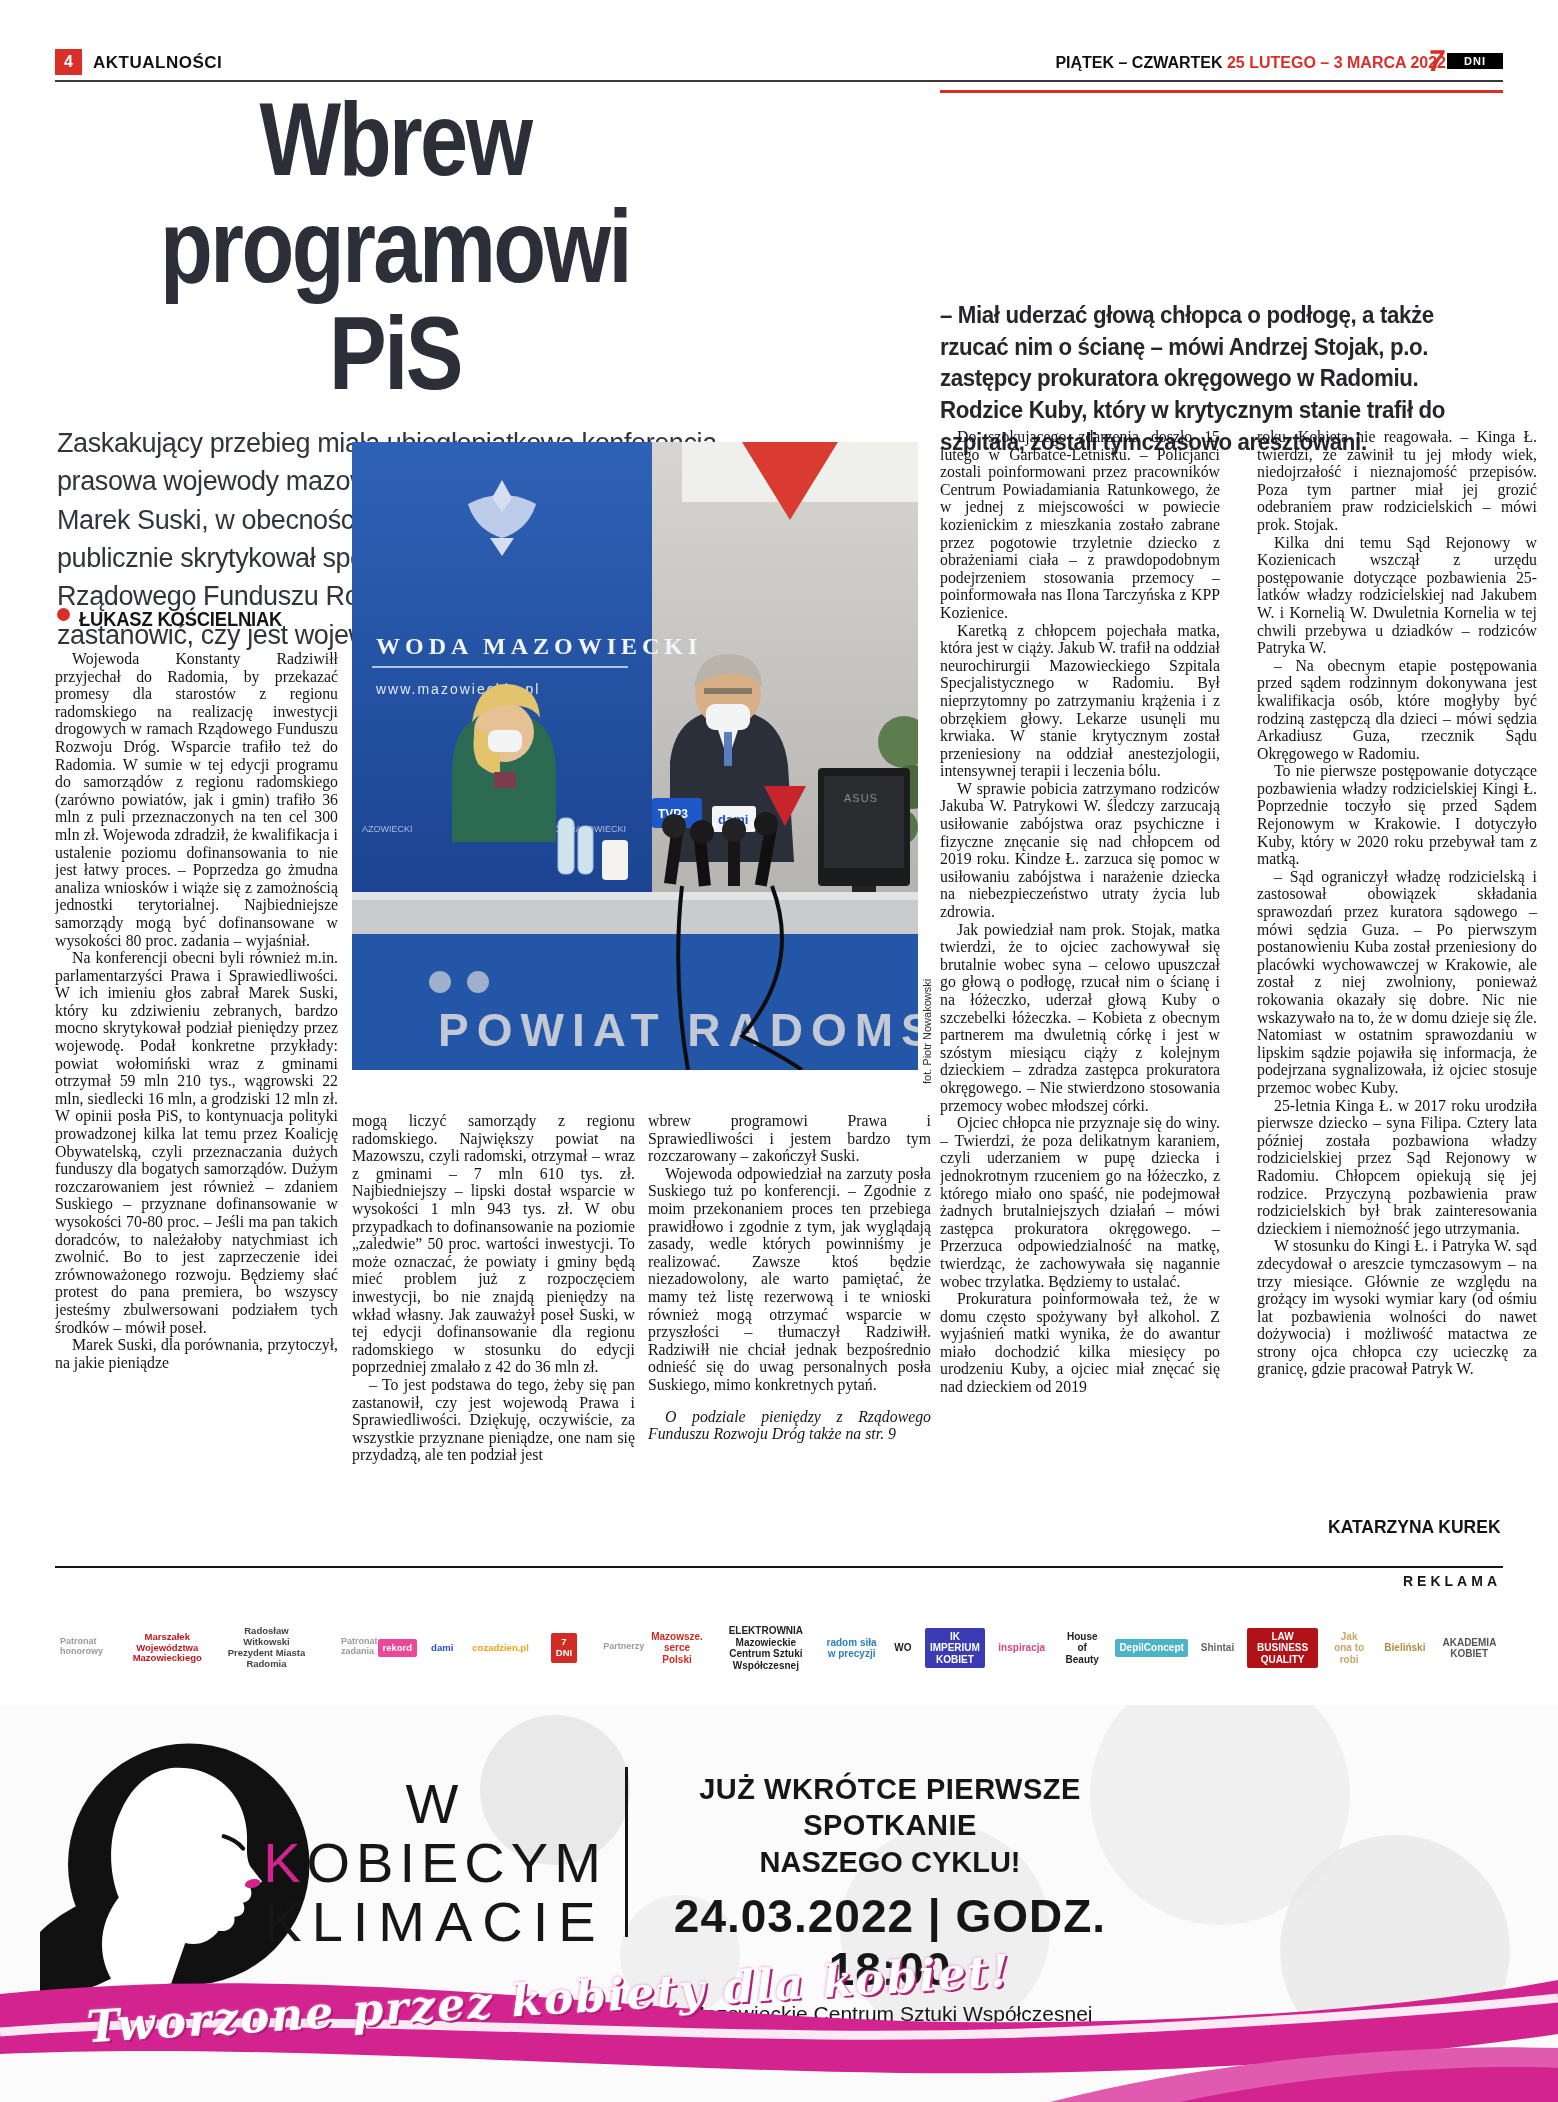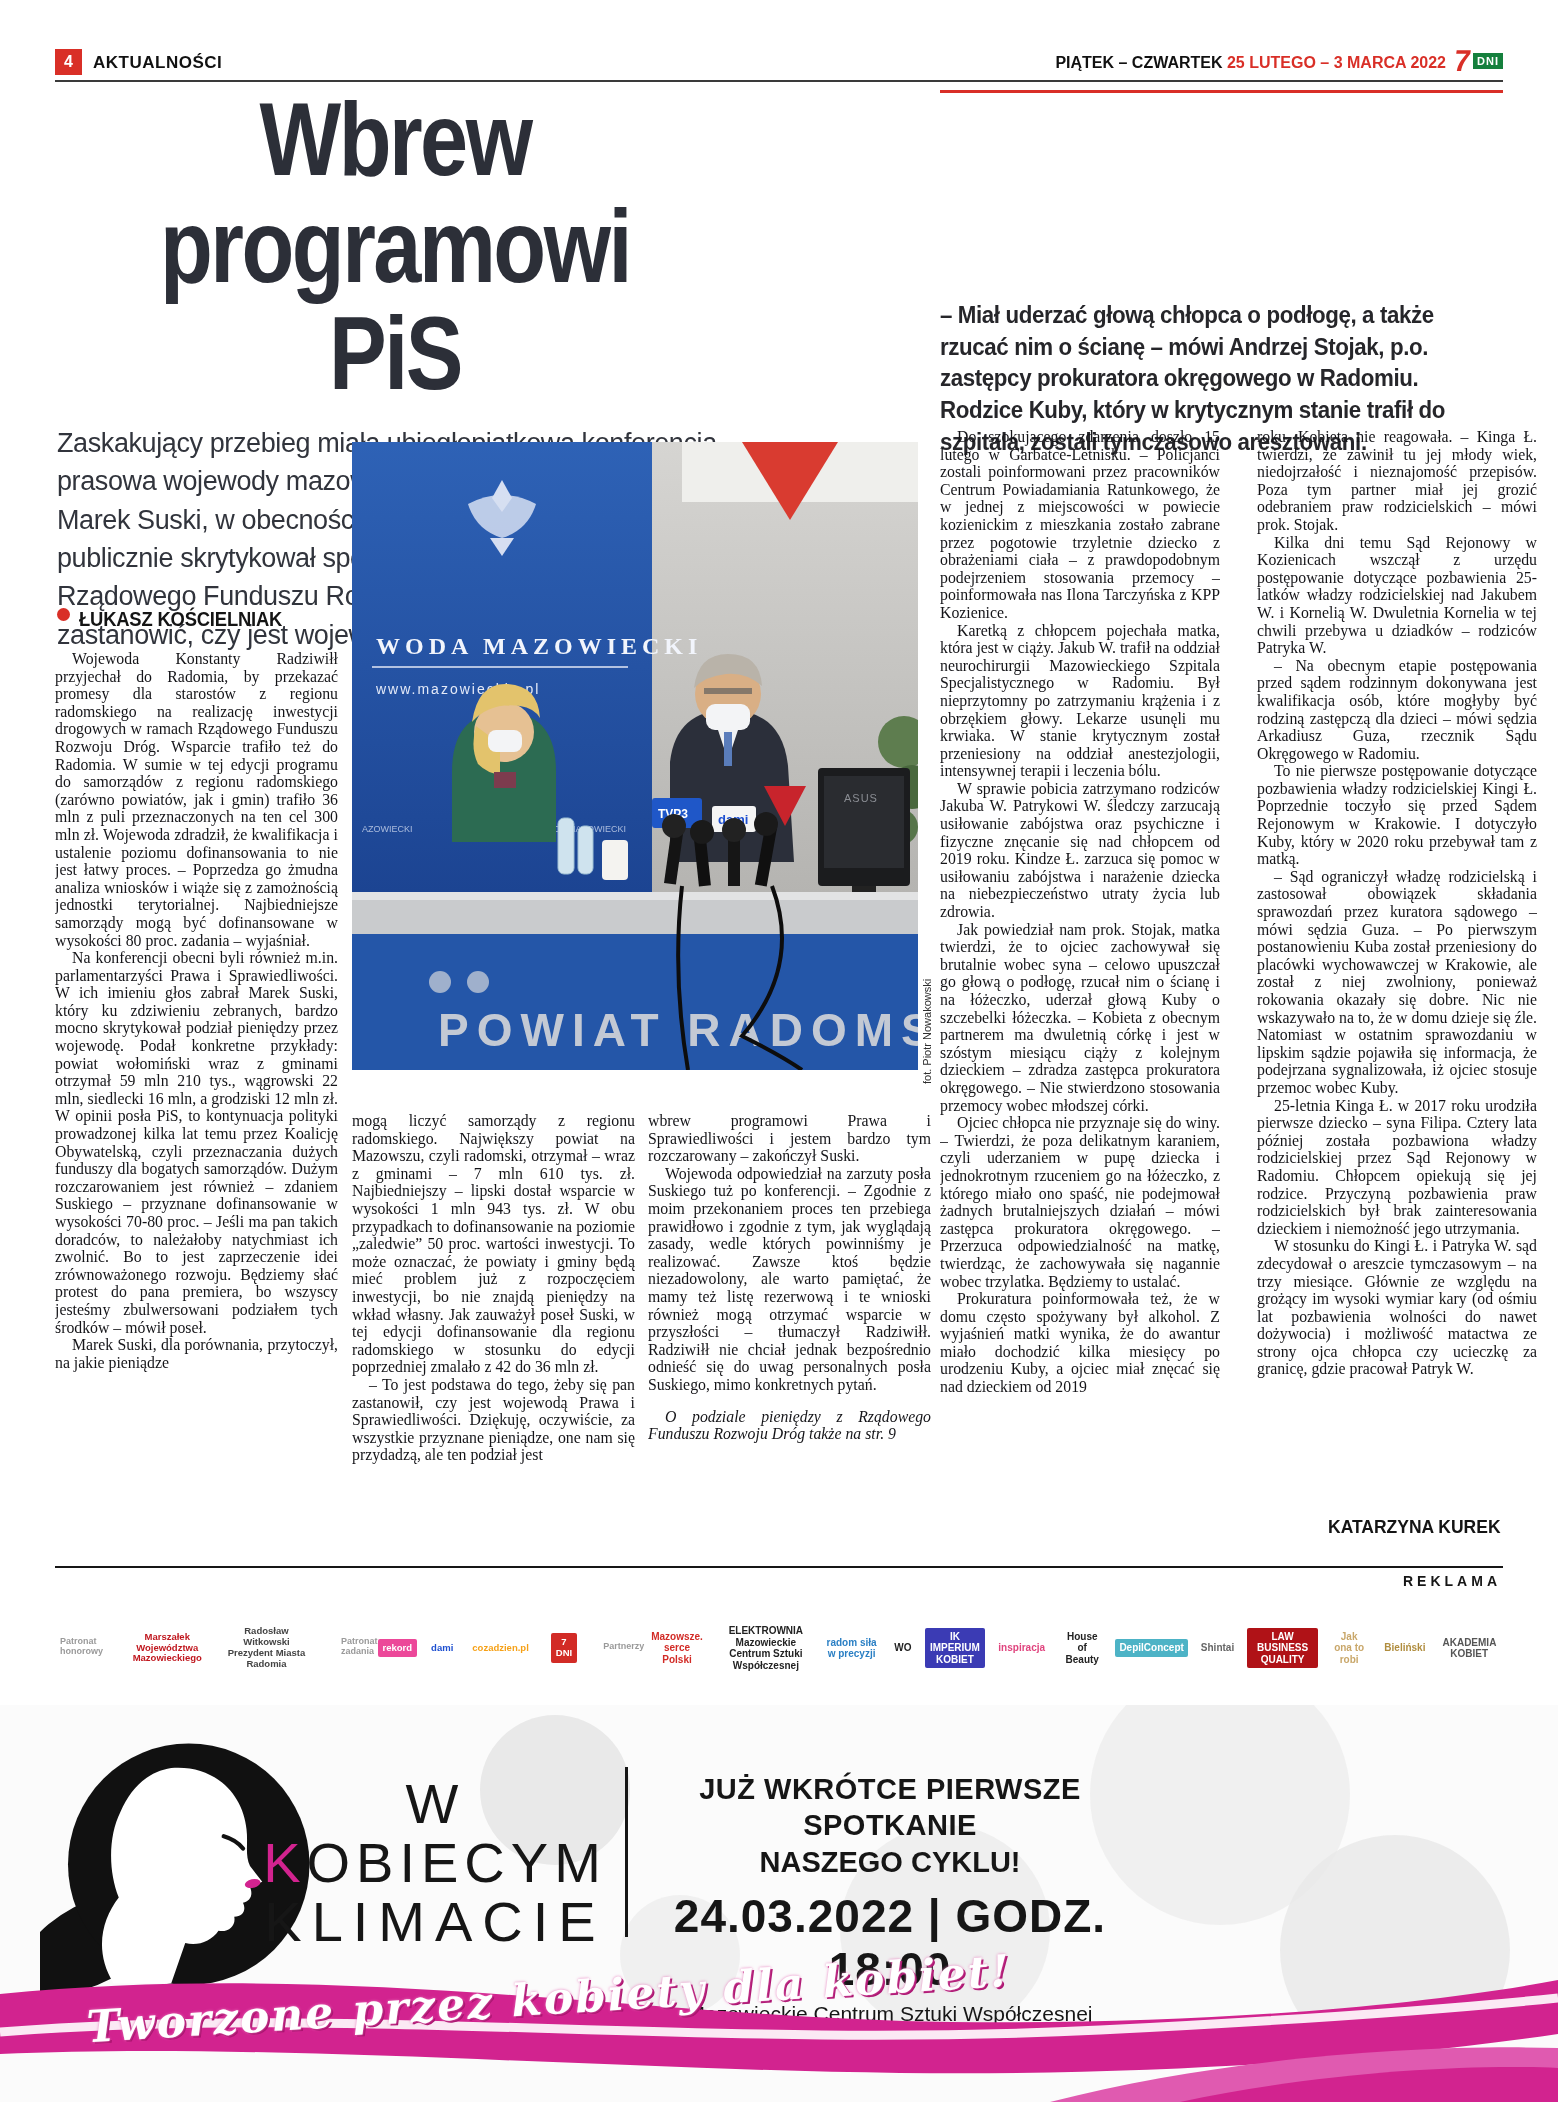--- a/index.html
+++ b/index.html
@@ -7,22 +7,22 @@
         font-family:"Liberation Sans",sans-serif;color:#16161a;}
   
   .hdr-pageno{position:absolute;left:55px;top:49px;width:27px;height:26px;background:#d92f27;
               color:#fff;font:700 16px/26px "Liberation Sans",sans-serif;text-align:center;}
   .hdr-section{position:absolute;left:93px;top:53px;font:700 17px "Liberation Sans",sans-serif;
                letter-spacing:.5px;color:#111;}
   .hdr-date{position:absolute;right:112px;top:54px;font:700 16px "Liberation Sans",sans-serif;color:#111;}
   .hdr-date .red{color:#d92f27;}
   .hdr-logo{position:absolute;right:55px;top:46px;display:flex;align-items:center;}
   .hdr-logo .seven{color:#d92f27;font:700 30px/30px "Liberation Sans",sans-serif;transform:skewX(-8deg);}
-  .hdr-logo .dni{background:#15803d;color:#fff;font:700 11px/14px "Liberation Sans",sans-serif;
-                 padding:1px 4px;margin-left:2px;letter-spacing:1px;}
+  .hdr-logo .dni{background:#000000;color:#fff;font:700 11px/14px "Liberation Sans",sans-serif;
+                 padding:1px 17px;margin-left:2px;letter-spacing:1px;}
   .hdr-rule{position:absolute;left:55px;right:55px;top:80px;height:2px;background:#3a3a3a;}
   
   .a1-headline{position:absolute;left:55px;top:86px;width:680px;text-align:center;color:#2c2f38;}
   .a1-headline .hl{display:block;font:700 103px/1.04 "Liberation Sans",sans-serif;
                    letter-spacing:-3px;transform:scaleX(.84);transform-origin:50% 50%;}
   .a1-lead{position:absolute;left:57px;top:424px;width:676px;font:400 27px/1.42 "Liberation Sans",sans-serif;
            color:#31343c;letter-spacing:-.4px;}
   .author{position:absolute;display:flex;align-items:flex-start;gap:9px;}
   .author .dot{width:13px;height:13px;border-radius:50%;background:#d92f27;}
   .author .nm{font:700 20px "Liberation Sans",sans-serif;letter-spacing:-.2px;transform:scaleX(.92);

